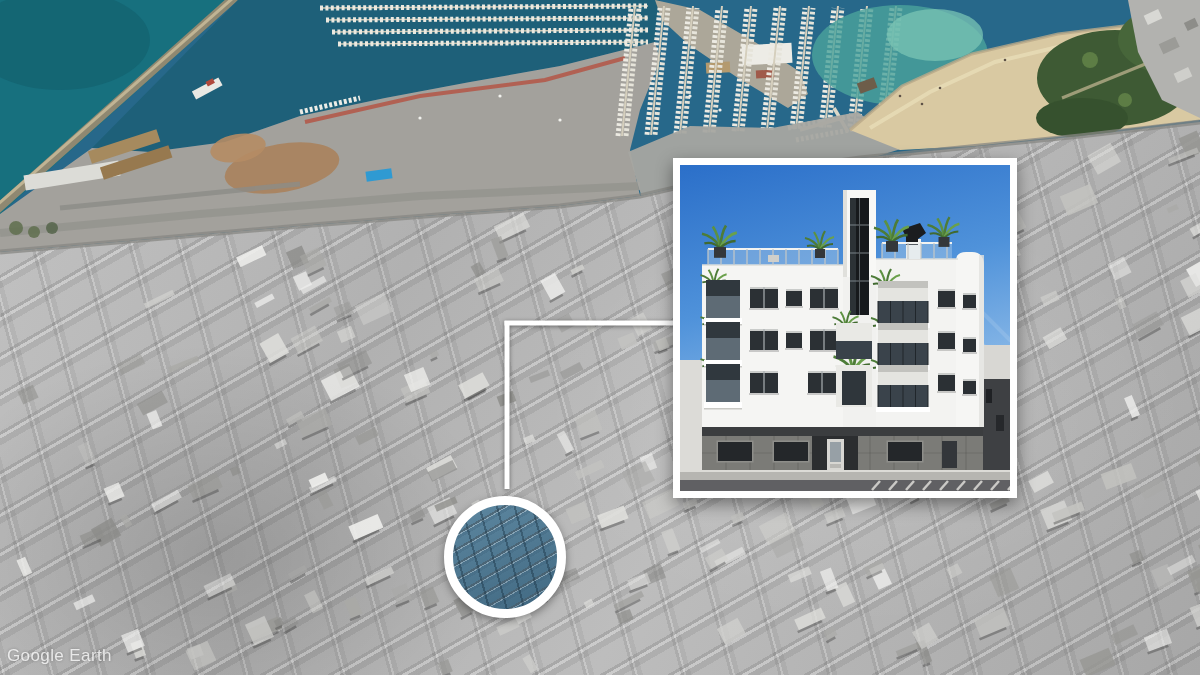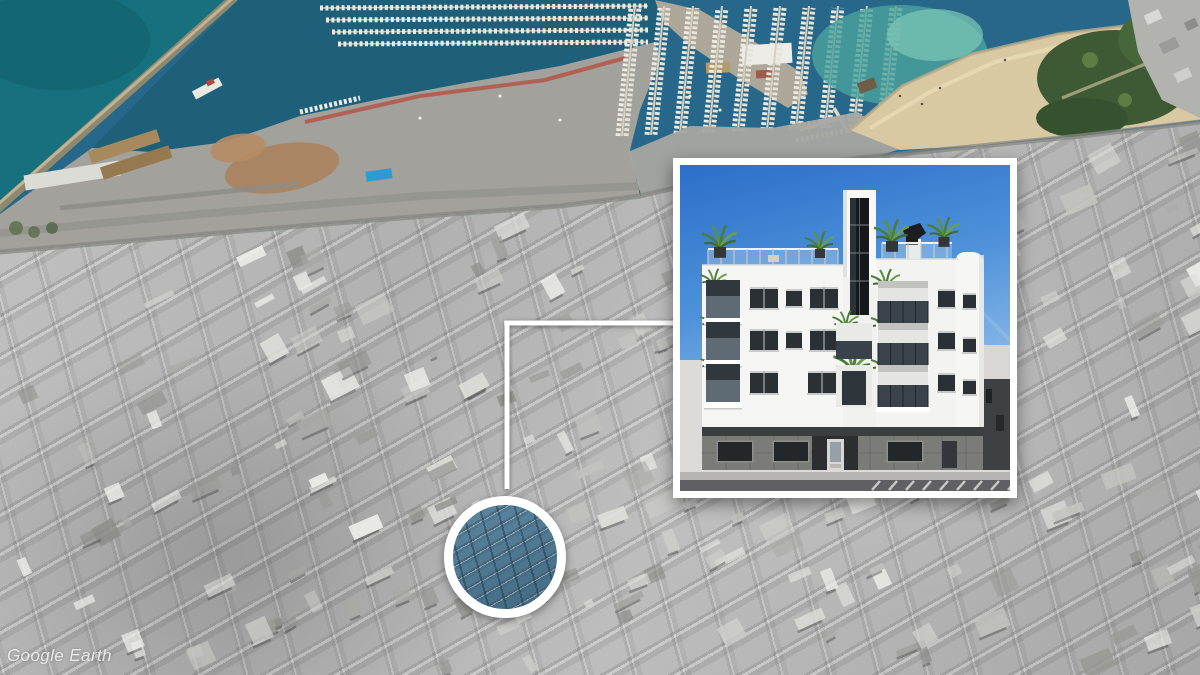--- a/index.html
+++ b/index.html
@@ -1,20 +1,19 @@
 <!DOCTYPE html>
 <html><head>
 <meta charset="utf-8">
 <style>
   html,body{margin:0;padding:0;background:#777;}
   .stage{
     position:relative;width:1200px;height:675px;overflow:hidden;
     font-family:"Liberation Sans",sans-serif;
     background:#b6b6b6;
-    font-style:italic;
   }
   
   .city{
     position:absolute;inset:0;
     background-color:var(--city,#b6b6b6);
     background-image:
       repeating-linear-gradient(150deg, rgba(45,45,45,.22) 0 3px, transparent 3px 34px),
       repeating-linear-gradient(75deg,  rgba(45,45,45,.16) 0 3px, transparent 3px 47px),
       repeating-linear-gradient(150deg, rgba(255,255,255,.22) 0 6px, rgba(0,0,0,.07) 6px 12px, transparent 12px 34px),
       repeating-linear-gradient(75deg,  rgba(255,255,255,.15) 0 5px, rgba(0,0,0,.05) 5px 10px, transparent 10px 47px),

